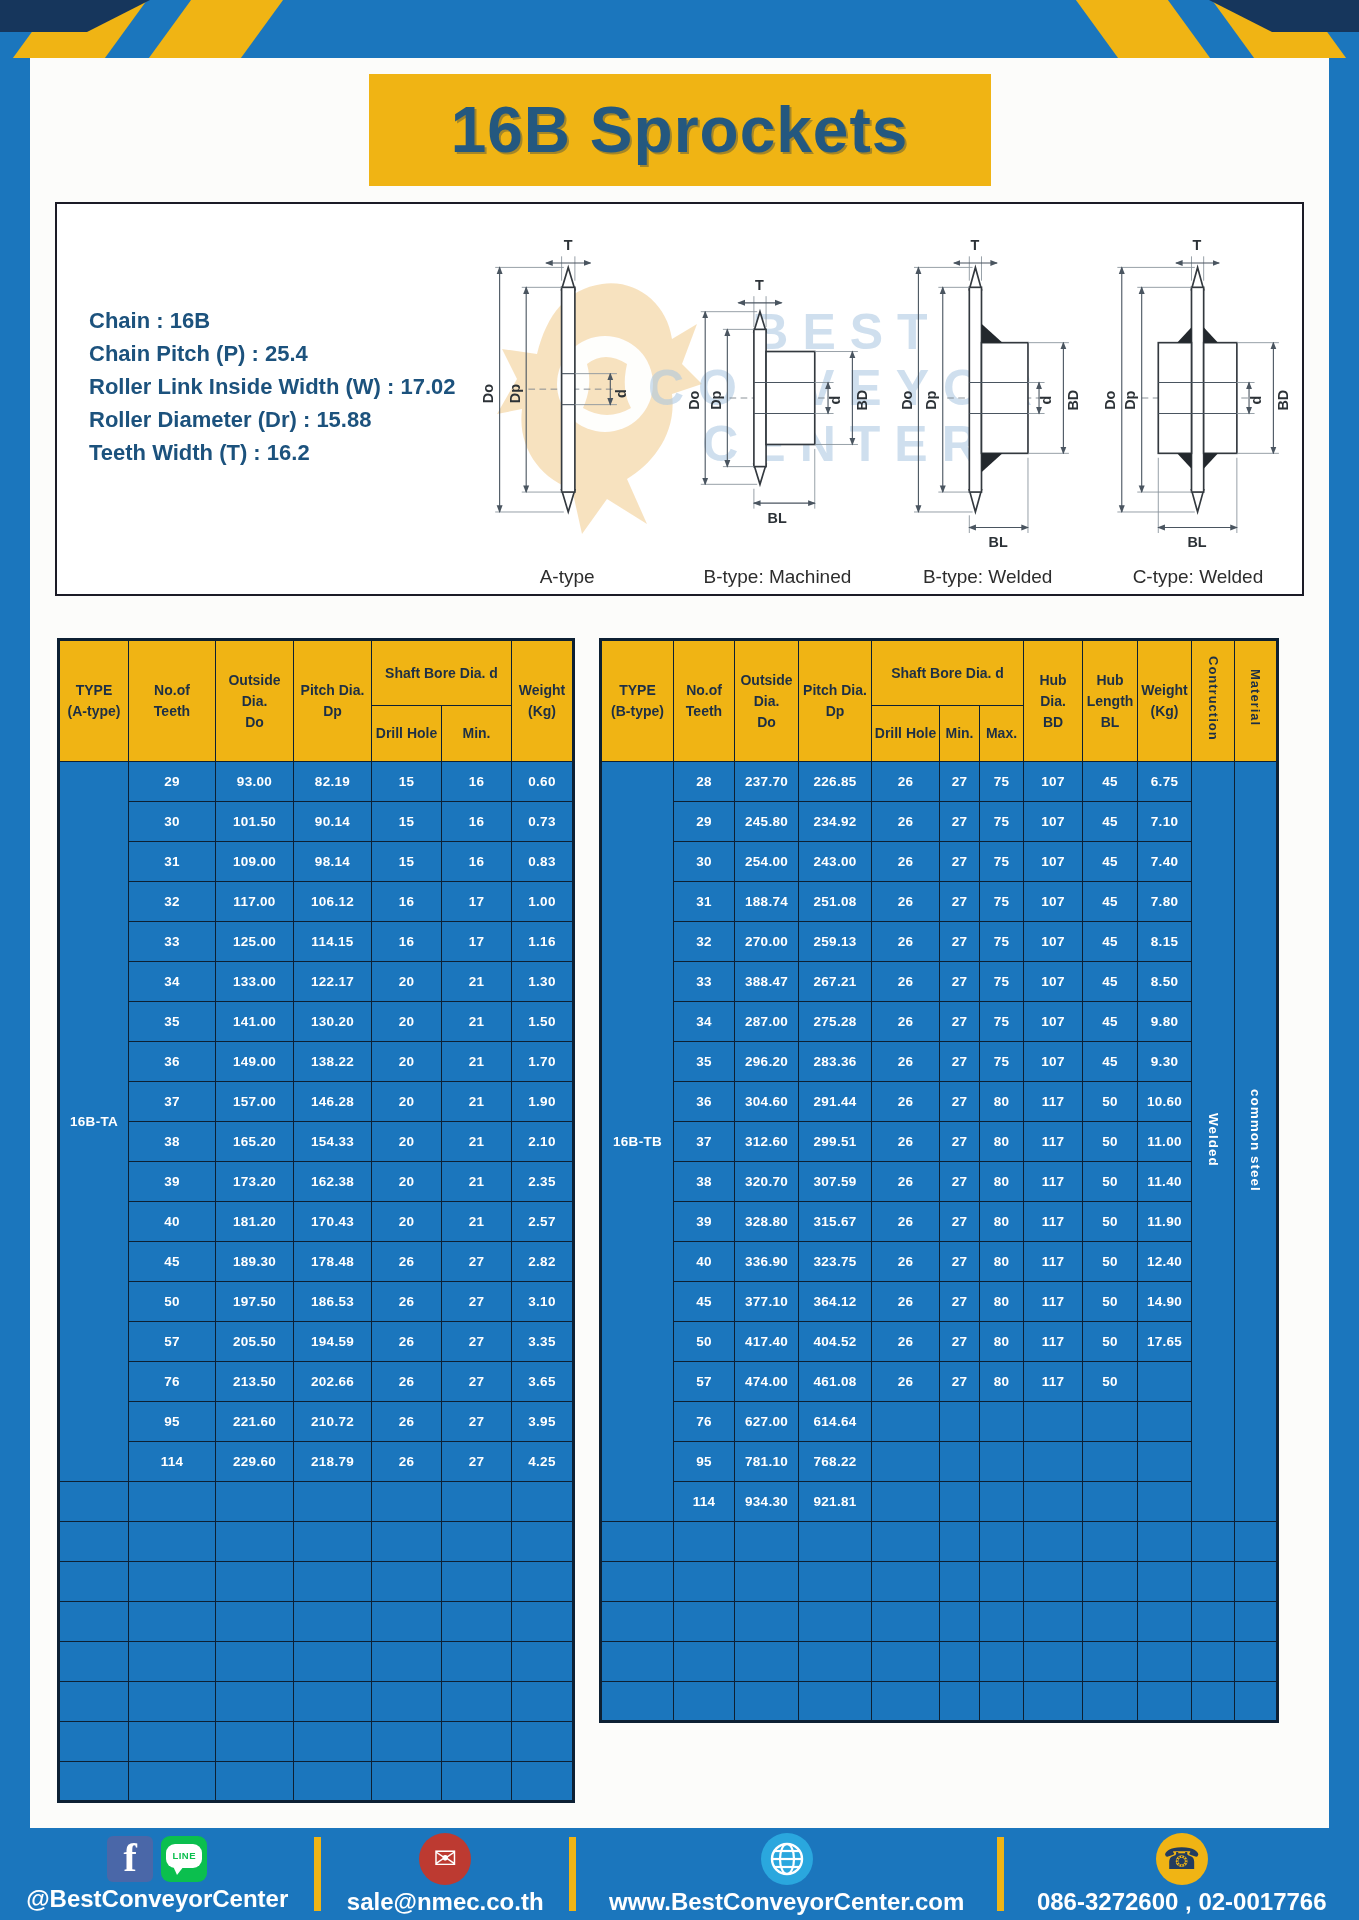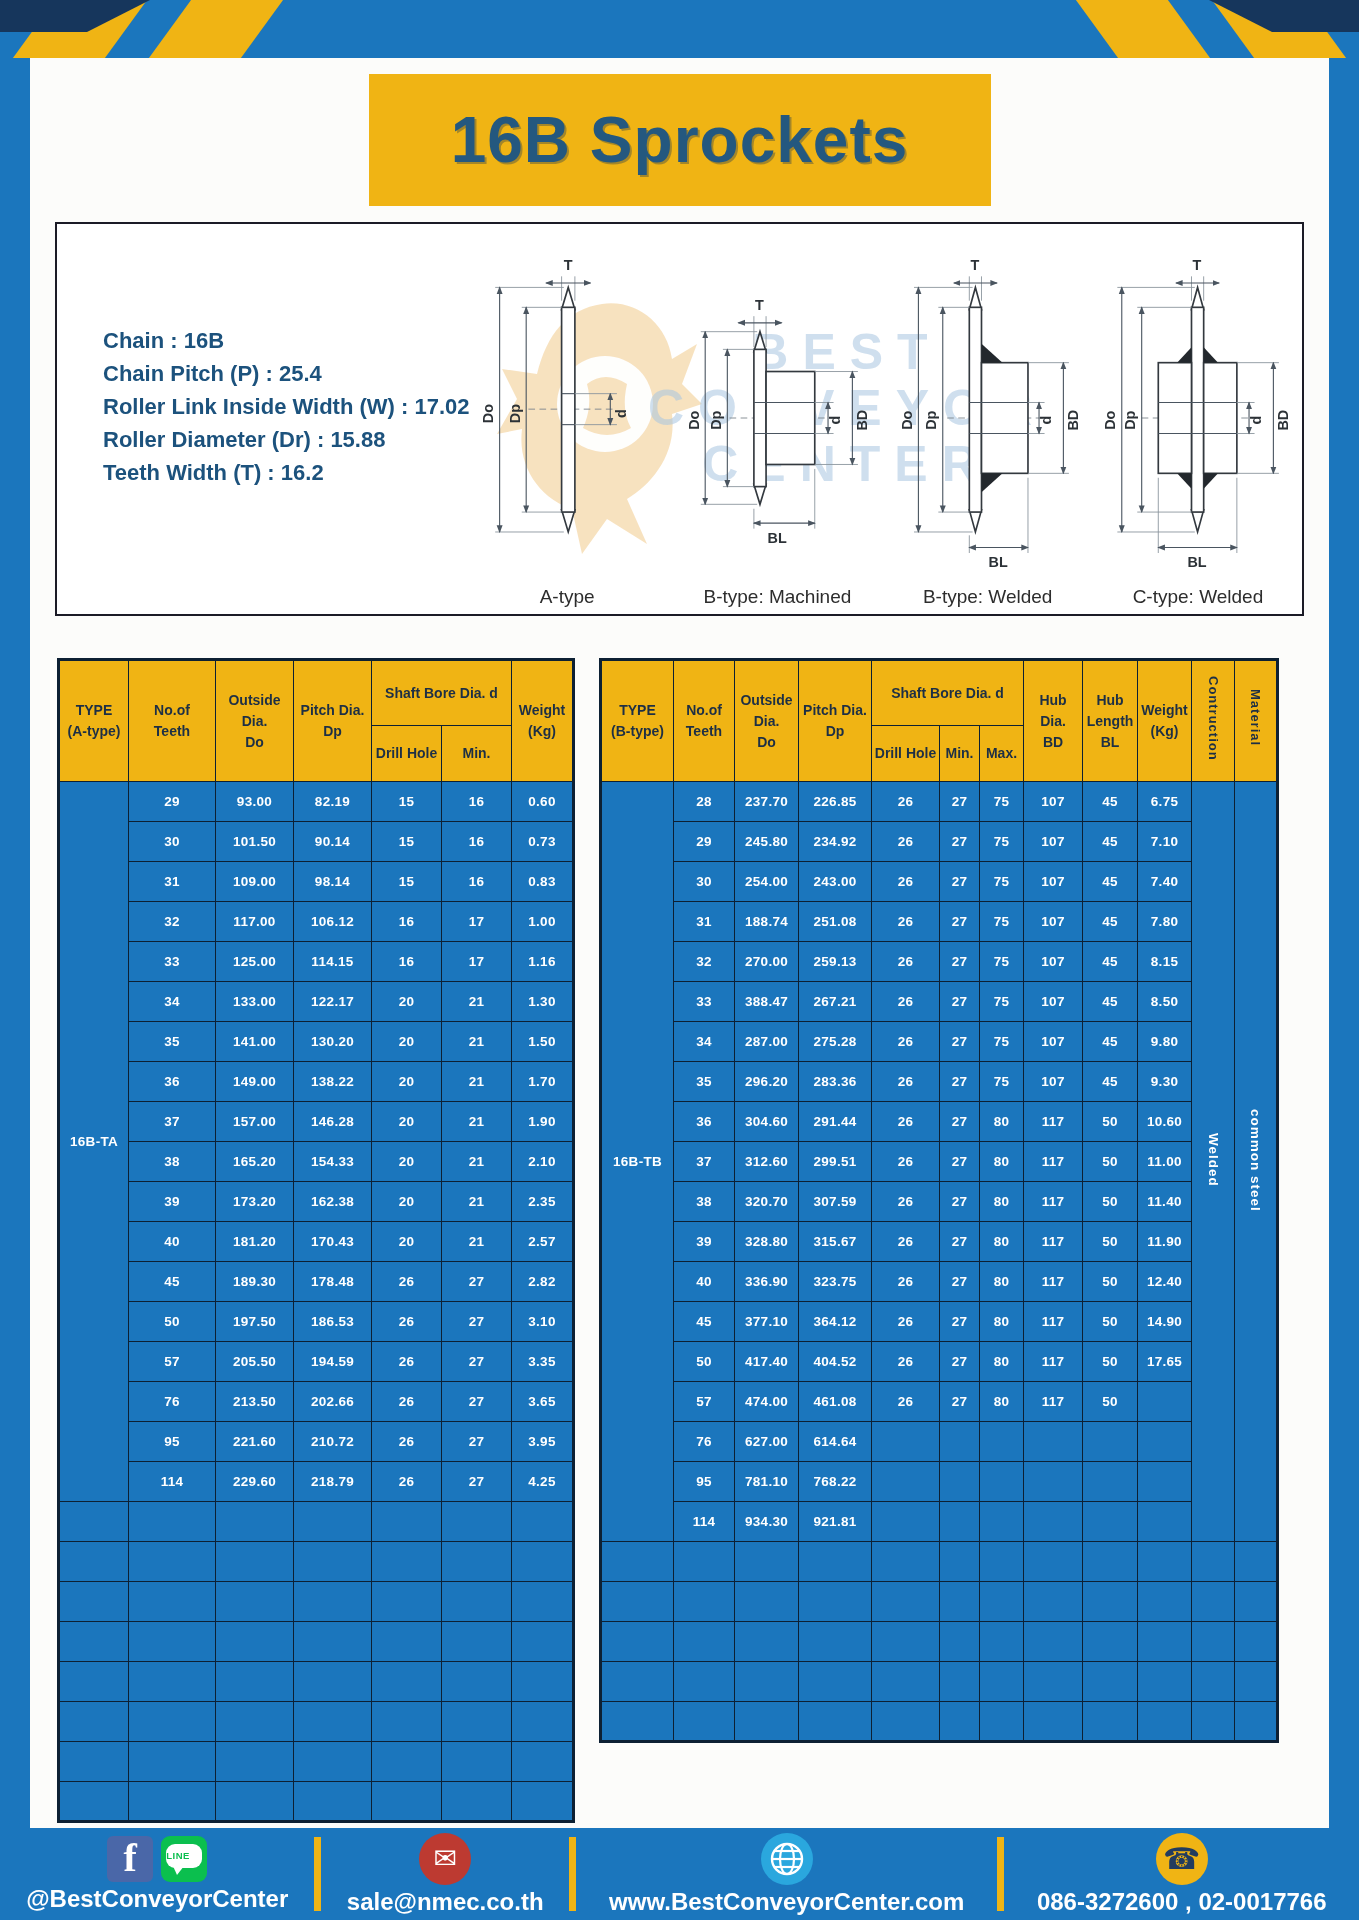--- a/index.html
+++ b/index.html
@@ -13,29 +13,29 @@
   .stripe.l2{left:170px;transform:skewX(-36deg);}
   .stripe.r1{right:34px;transform:skewX(36deg);}
   .stripe.r2{right:170px;transform:skewX(36deg);}
   .corner{position:absolute;top:0;width:150px;height:32px;background:#16365c;}
   .corner.left{left:0;clip-path:polygon(0 0,100% 0,58% 100%,0 100%);}
   .corner.right{right:0;clip-path:polygon(0 0,100% 0,100% 100%,42% 100%);}
 
   
   .content{position:absolute;left:30px;right:30px;top:58px;bottom:92px;background:#fcfcfa;}
 
-  .title-banner{width:622px;height:132px;margin:16px auto 0;background:#f0b414;display:flex;align-items:center;justify-content:center;}
+  .title-banner{width:622px;height:112px;margin:16px auto 0;background:#f0b414;display:flex;align-items:center;justify-content:center;}
   .title-banner span{font-size:64px;font-weight:bold;color:#24587f;letter-spacing:1px;text-shadow:2px 2px 0 rgba(20,50,80,.35);}
 
   
   .spec-box{position:relative;margin:16px 25px 0;height:390px;background:#ffffff;border:2px solid #1b1b26;overflow:hidden;}
   .watermark{position:absolute;left:575px;top:100px;width:430px;text-align:center;font-weight:bold;
     font-size:50px;line-height:56px;letter-spacing:14px;color:rgba(168,197,224,.55);z-index:0;user-select:none;}
   .lion{position:absolute;left:430px;top:60px;z-index:0;opacity:.32;}
-  .specs{position:absolute;left:46px;top:100px;z-index:2;}
+  .specs{position:absolute;left:32px;top:100px;z-index:2;}
   .spec-line{font-size:22px;font-weight:bold;color:#1c527d;line-height:33px;white-space:nowrap;}
   .drawings{position:absolute;left:405px;right:12px;top:8px;bottom:6px;display:flex;justify-content:space-between;z-index:1;}
   .drawings figure{margin:0;flex:1;display:flex;flex-direction:column;align-items:center;justify-content:flex-end;}
   .drawings svg{height:332px;width:auto;}
   .drawings figcaption{font-size:19px;color:#2d2d2d;margin-top:2px;}
   .dim{stroke:#4a5560;stroke-width:1;fill:none;}
   .ext{stroke:#8a949c;stroke-width:.8;fill:none;}
   .cl{stroke:#7a838b;stroke-width:.8;stroke-dasharray:6 4;fill:none;}
   .plate{fill:#ffffff;stroke:#33393f;stroke-width:1.5;}
   .weld{fill:#23282d;stroke:none;}
@@ -62,21 +62,21 @@
     display:flex;align-items:center;}
   .f-group{display:flex;flex-direction:column;align-items:center;justify-content:center;gap:3px;}
   .g1{flex-basis:23.5%;}.g2{flex-basis:18.5%;}.g3{flex-basis:31.5%;}.g4{flex-basis:26.5%;}
   .f-sep{width:7px;height:74px;background:#f0b414;flex:0 0 auto;}
   .f-label{color:#ffffff;font-size:24px;font-weight:bold;white-space:nowrap;}
   .f-icons{display:flex;gap:8px;align-items:center;}
   .icon-fb{width:46px;height:46px;background:#4a67a8;border-radius:6px;color:#fff;
     font-family:"Liberation Serif",serif;font-weight:bold;font-size:40px;line-height:44px;text-align:center;}
   .icon-line{position:relative;width:46px;height:46px;background:#0bbf4e;border-radius:9px;}
   .icon-line .bubble{position:absolute;left:5px;top:8px;width:36px;height:24px;background:#fff;border-radius:9px;
-    font-size:9.5px;font-weight:bold;color:#0bbf4e;text-align:left;line-height:24px;letter-spacing:.5px;}
+    font-size:9.5px;font-weight:bold;color:#0bbf4e;text-align:center;line-height:24px;letter-spacing:.5px;}
   .icon-line .tail{position:absolute;left:12px;top:30px;width:0;height:0;
     border-left:4px solid transparent;border-right:7px solid transparent;border-top:9px solid #fff;}
   .icon-round{width:52px;height:52px;border-radius:50%;display:flex;align-items:center;justify-content:center;}
   .icon-mail{background:#bd3a31;color:#fff;font-size:28px;}
   .icon-globe{background:#2aa7de;}
   .icon-phone{background:#f0b414;color:#233c5e;font-size:30px;}
 </style>
 </head>
 <body>
 

